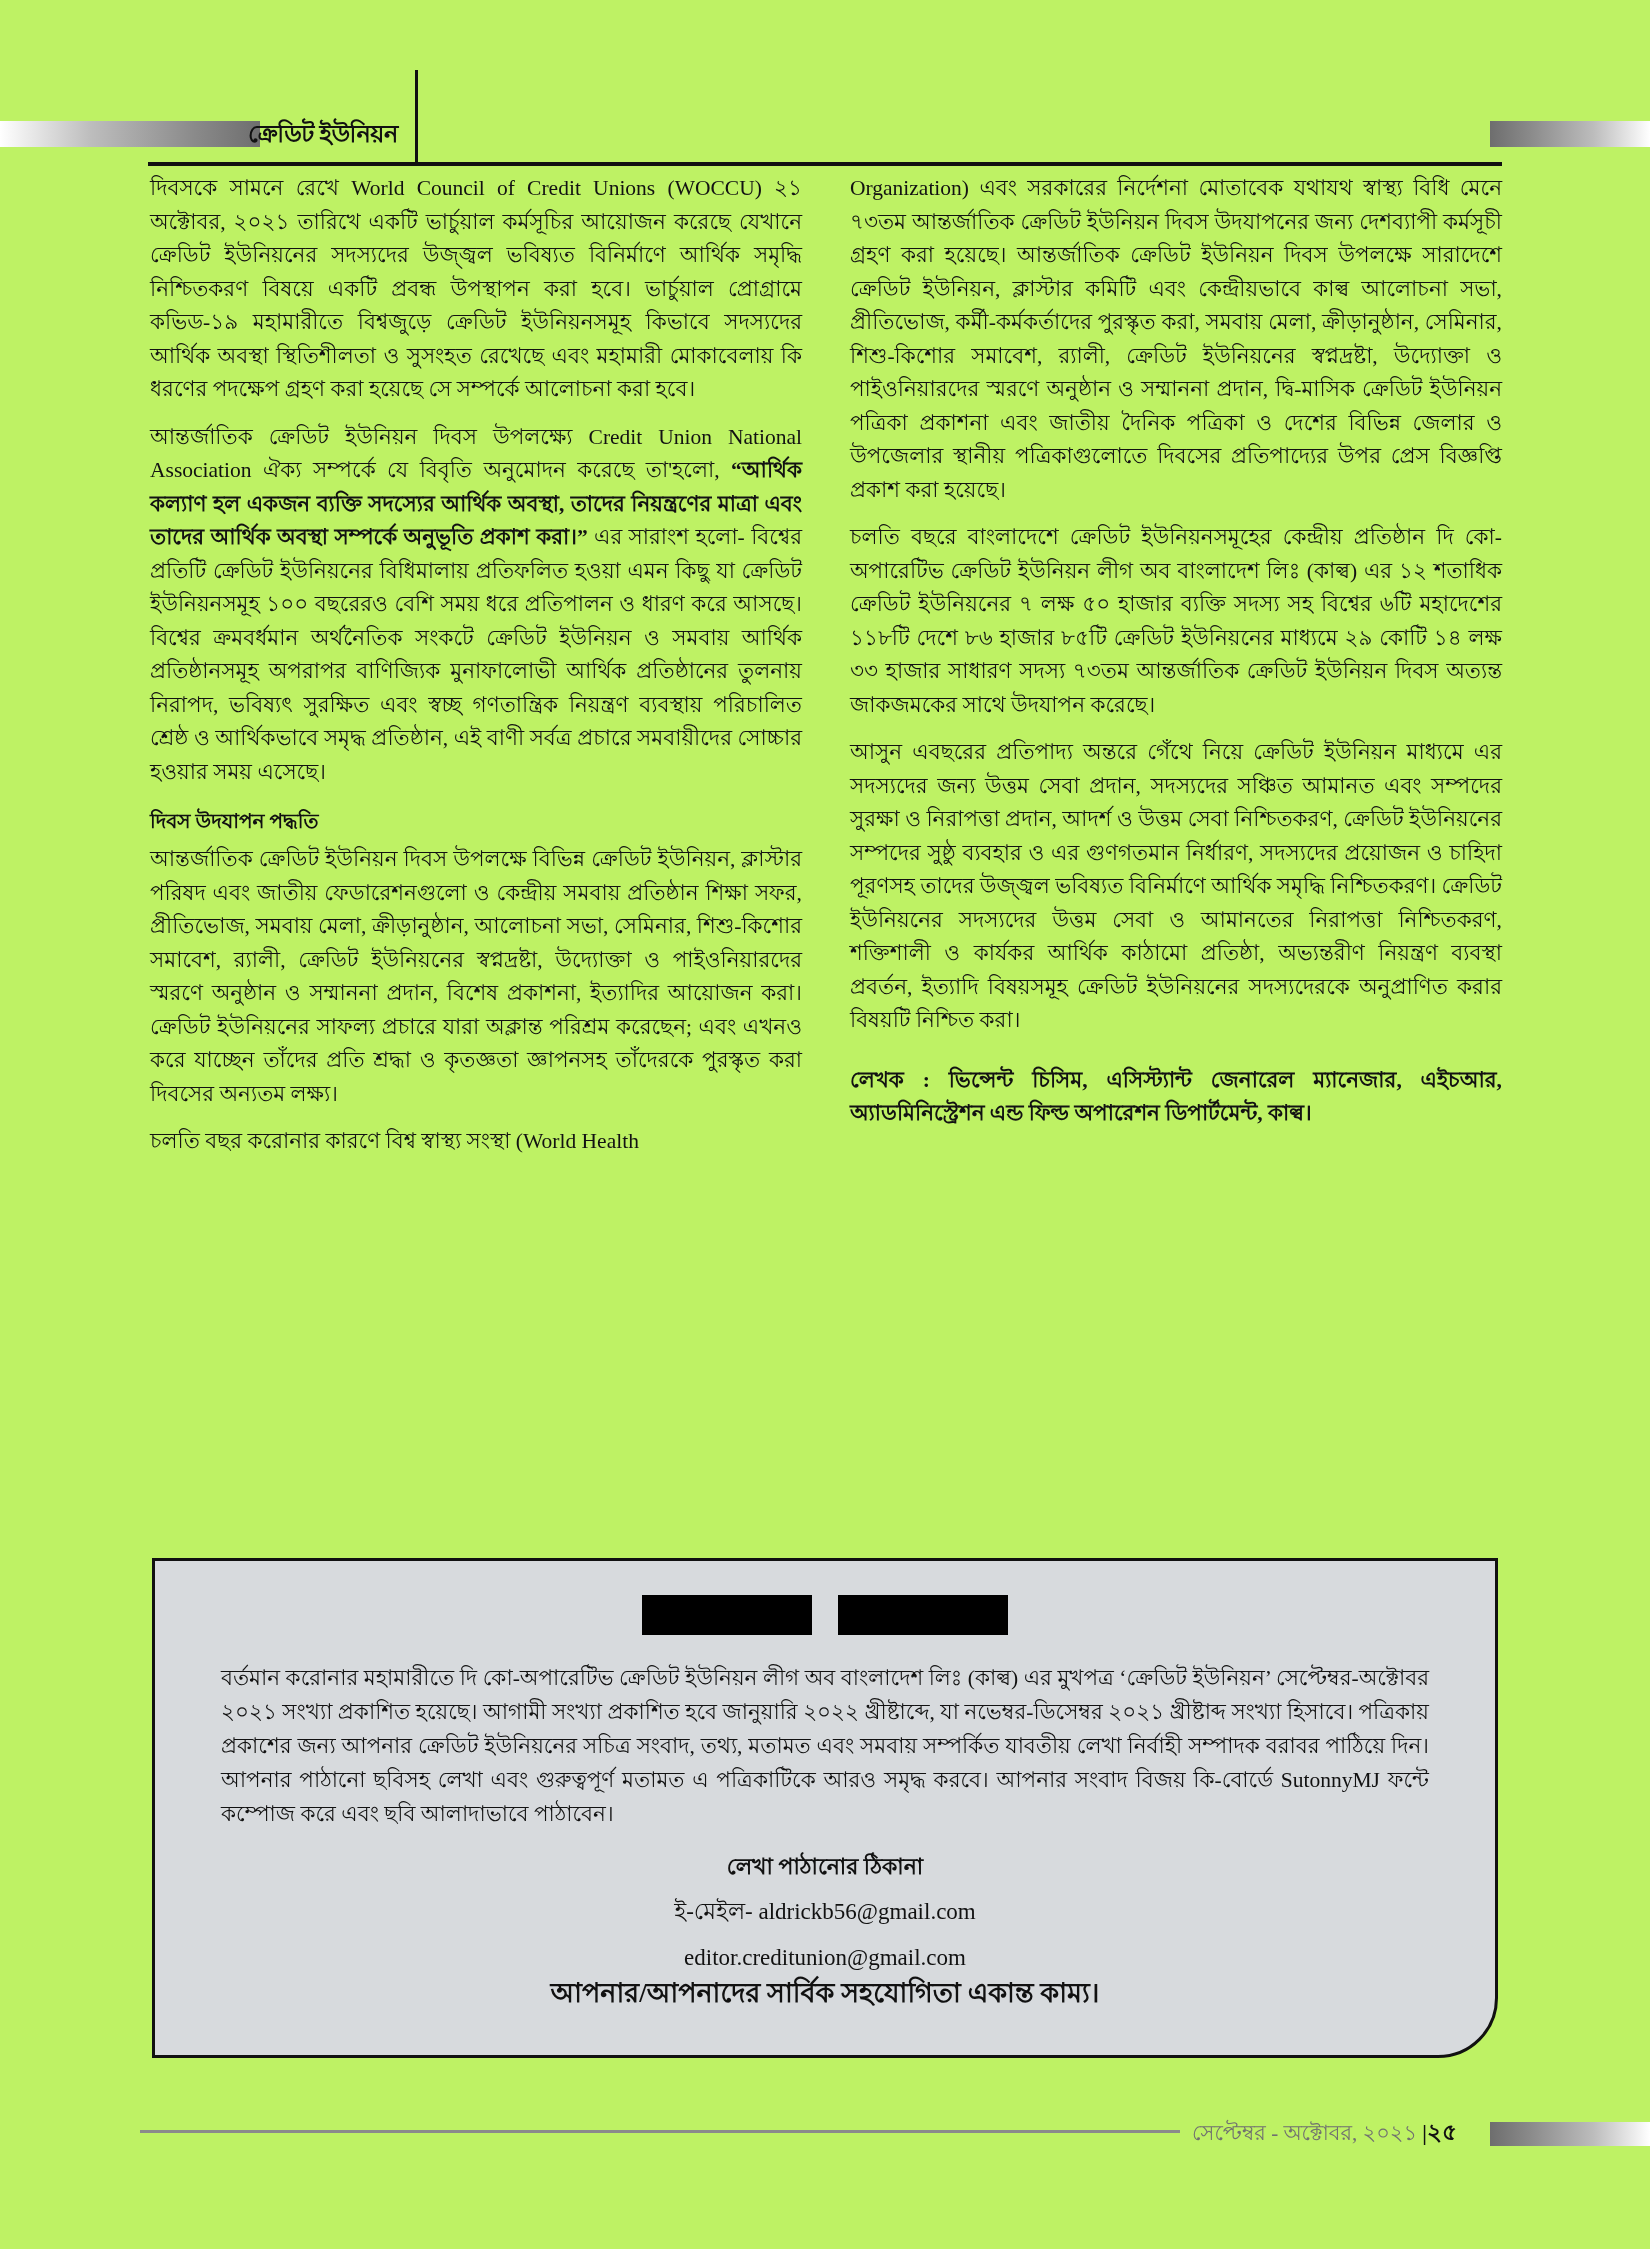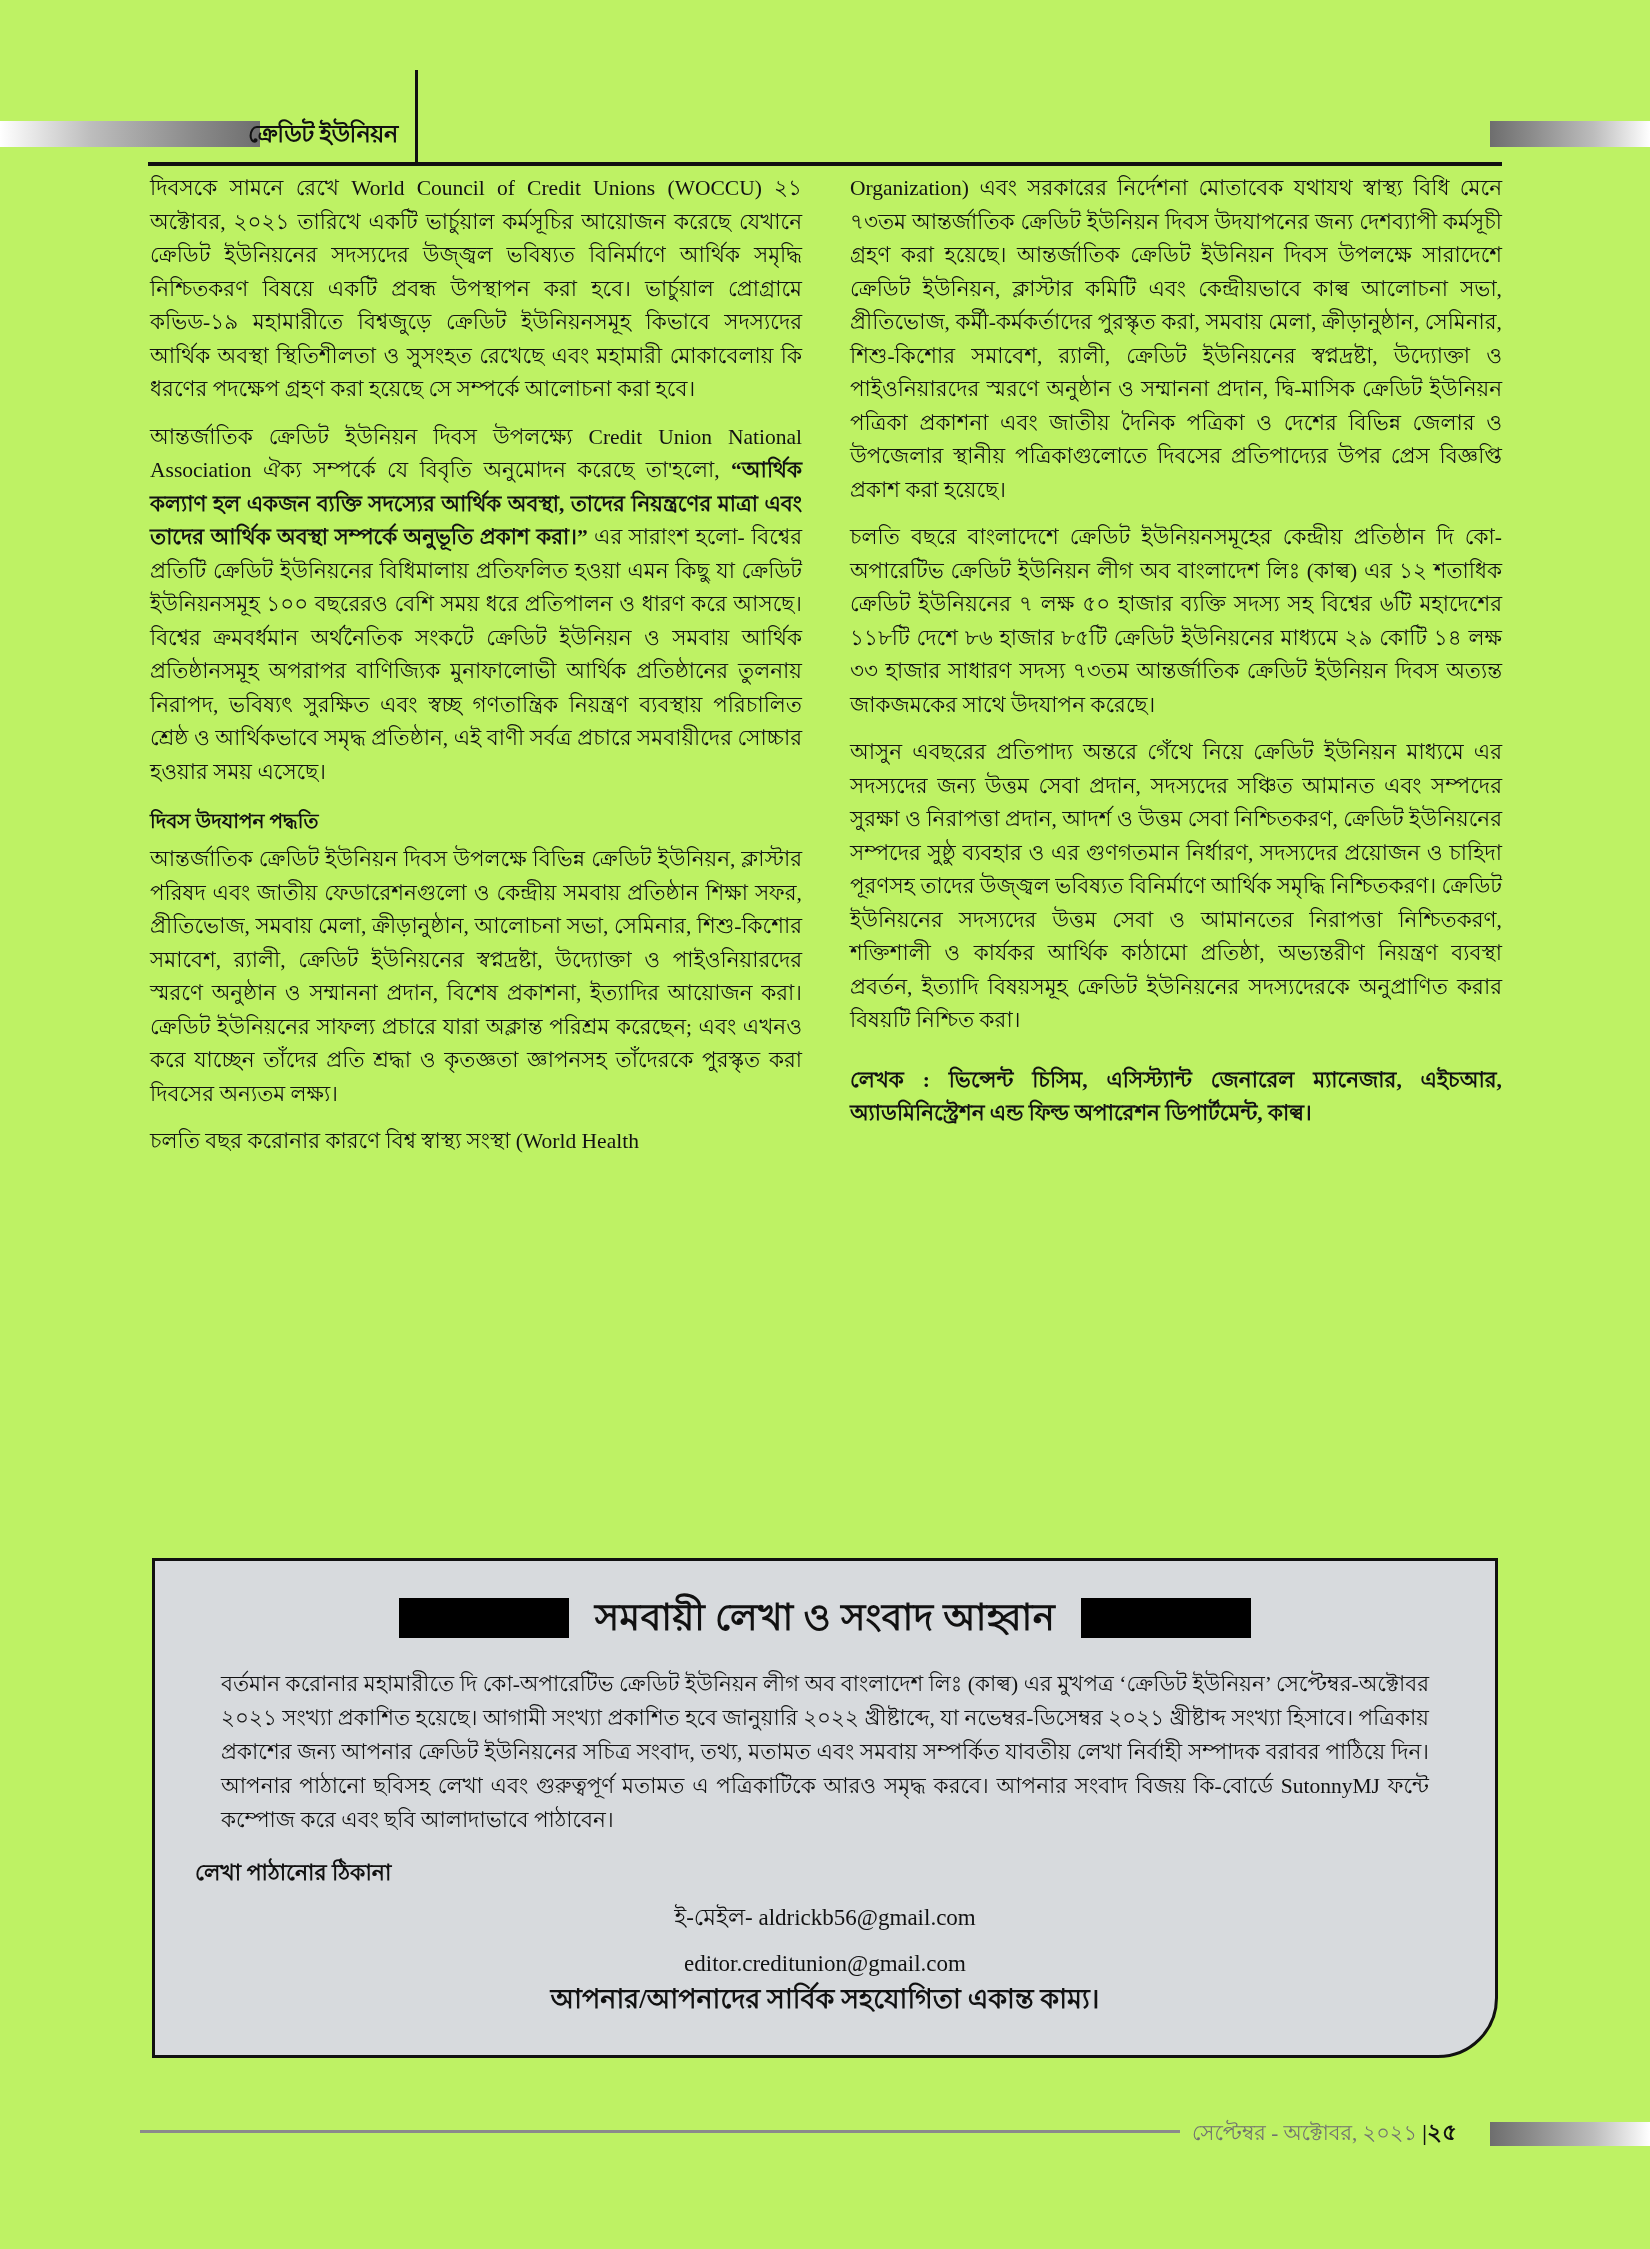--- a/index.html
+++ b/index.html
@@ -145,21 +145,21 @@
   }
   .ad-body {
     margin-top: 26px;
     font-size: 21.5px;
     line-height: 34px;
     text-align: justify;
     padding: 0 26px;
   }
   .ad-addr-head {
     margin-top: 20px;
-    text-align: left;
+    text-align: center;
     font-size: 22px;
     font-weight: bold;
     line-height: 32px;
   }
   .ad-email {
     text-align: center;
     font-size: 23px;
     line-height: 35px;
     margin-top: 11px;
   }
@@ -241,21 +241,20 @@
       <p class="byline">লেখক : ভিন্সেন্ট চিসিম, এসিস্ট্যান্ট জেনারেল ম্যানেজার, এইচআর, অ্যাডমিনিস্ট্রেশন এন্ড ফিল্ড অপারেশন ডিপার্টমেন্ট, কাল্ব।</p>
     </div>
 
   </div>
 
   <div class="adbox">
     <div class="adbox-inner">
 
       <div class="ad-title-row">
         <div class="ad-bar"></div>
-        <div class="ad-title">সমবায়ী লেখা ও  সংবাদ আহ্বান</div>
         <div class="ad-bar"></div>
       </div>
 
       <div class="ad-body">বর্তমান করোনার মহামারীতে দি কো-অপারেটিভ ক্রেডিট ইউনিয়ন লীগ অব বাংলাদেশ লিঃ (কাল্ব) এর মুখপত্র ‘ক্রেডিট ইউনিয়ন’ সেপ্টেম্বর-অক্টোবর ২০২১ সংখ্যা প্রকাশিত হয়েছে। আগামী সংখ্যা প্রকাশিত হবে জানুয়ারি ২০২২ খ্রীষ্টাব্দে, যা নভেম্বর-ডিসেম্বর ২০২১ খ্রীষ্টাব্দ সংখ্যা হিসাবে। পত্রিকায় প্রকাশের জন্য আপনার ক্রেডিট ইউনিয়নের সচিত্র সংবাদ, তথ্য, মতামত এবং সমবায় সম্পর্কিত যাবতীয় লেখা নির্বাহী সম্পাদক বরাবর পাঠিয়ে দিন। আপনার পাঠানো ছবিসহ লেখা এবং গুরুত্বপূর্ণ মতামত এ পত্রিকাটিকে আরও সমৃদ্ধ করবে। আপনার সংবাদ বিজয় কি-বোর্ডে SutonnyMJ ফন্টে কম্পোজ করে এবং ছবি আলাদাভাবে পাঠাবেন।</div>
 
       <div class="ad-addr-head">লেখা পাঠানোর ঠিকানা</div>
       <div class="ad-email">ই-মেইল- aldrickb56@gmail.com</div>
       <div class="ad-email">editor.creditunion@gmail.com</div>
 
       <div class="ad-footer-line">আপনার/আপনাদের সার্বিক সহযোগিতা একান্ত কাম্য।</div>

